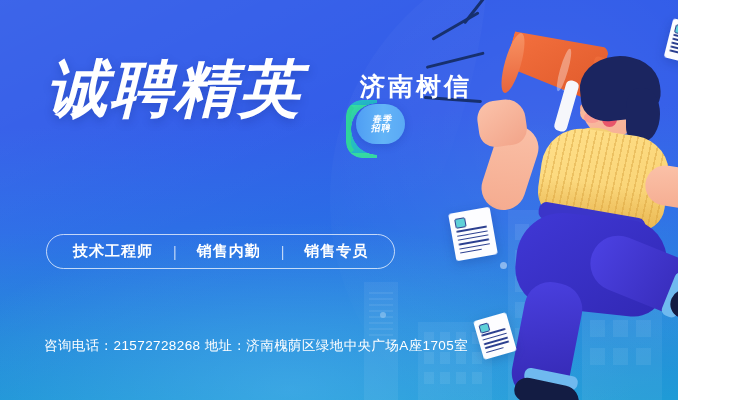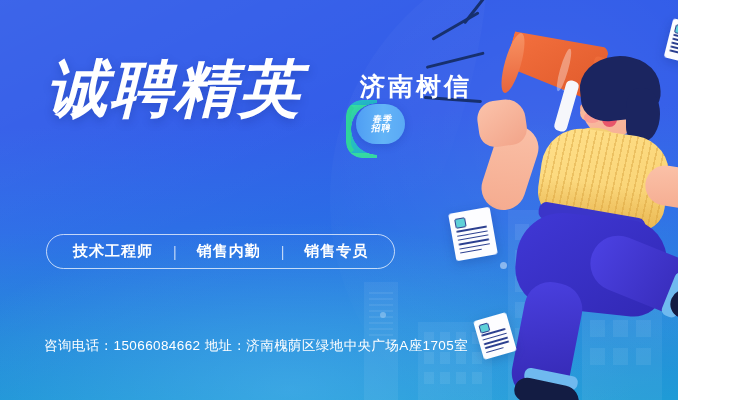--- a/index.html
+++ b/index.html
@@ -419,15 +419,15 @@
 
 
     <div class="jobs">
       <span class="job">技术工程师</span>
       <span class="job-sep">|</span>
       <span class="job">销售内勤</span>
       <span class="job-sep">|</span>
       <span class="job">销售专员</span>
     </div>
 
-    <div class="contact">咨询电话：15066084662 地址：济南槐荫区绿地中央广场A座1705室</div>
+    <div class="contact">咨询电话：21572728268 地址：济南槐荫区绿地中央广场A座1705室</div>
   </div>
 </div>
 
 </body></html>

